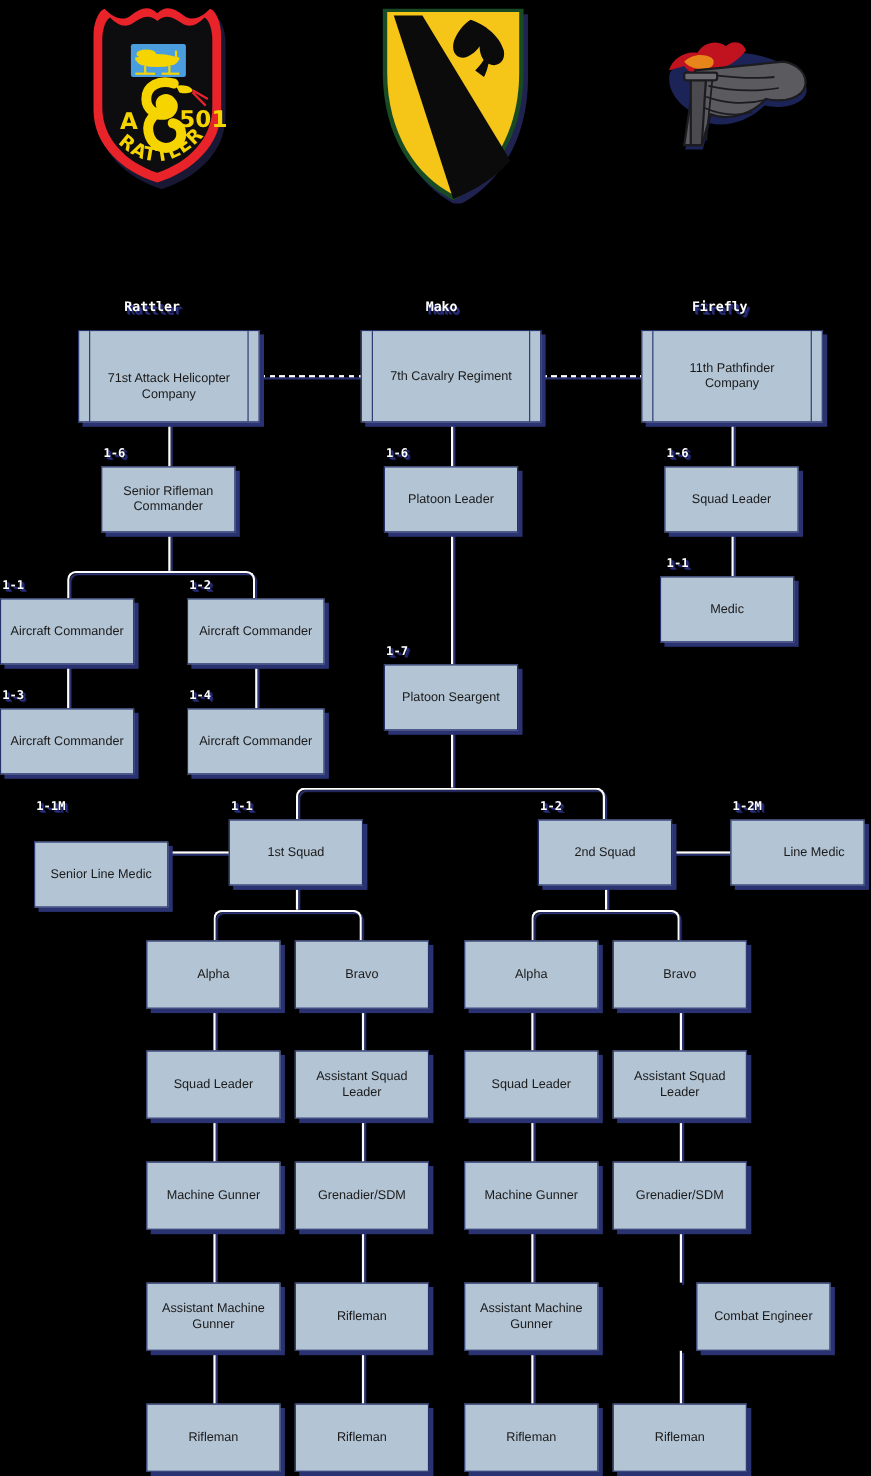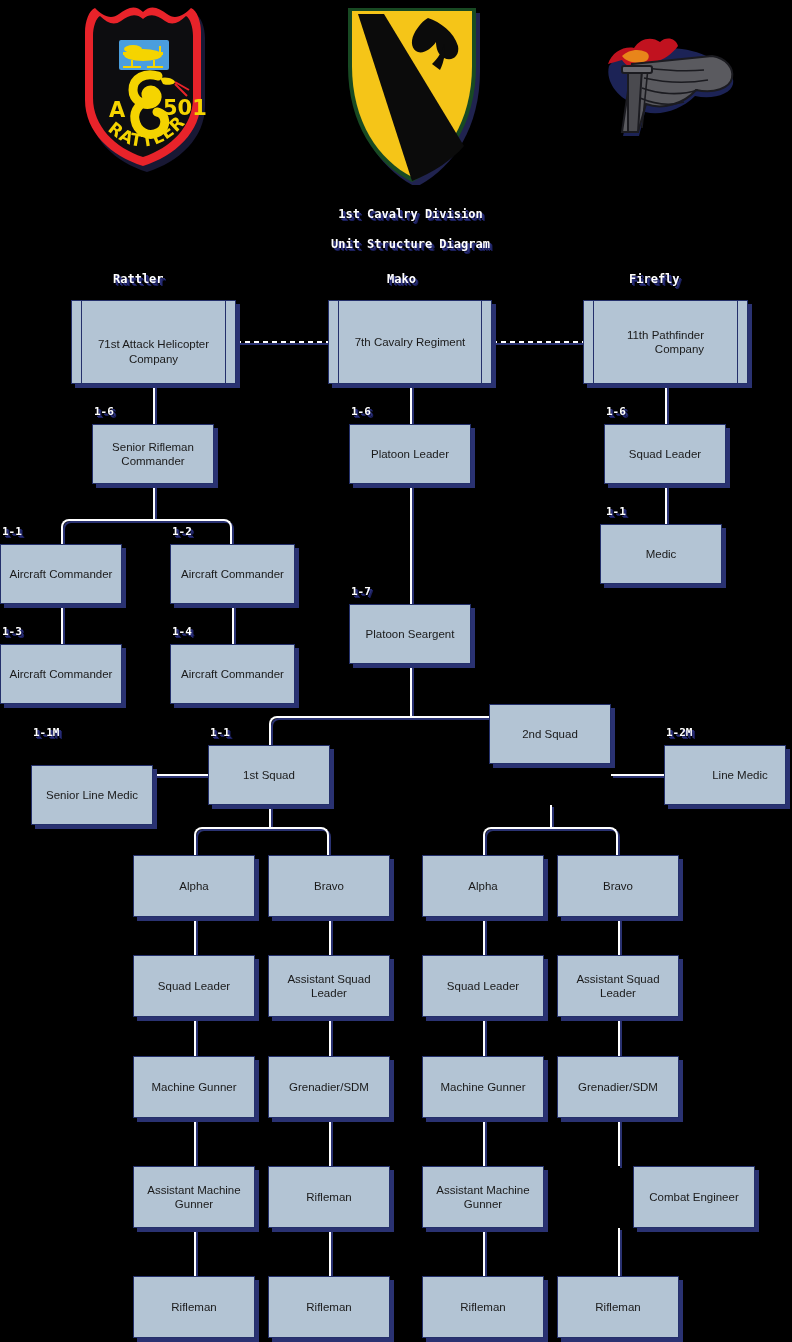--- a/index.html
+++ b/index.html
@@ -130,24 +130,20 @@
           <path d="M50 60 C66 66 88 68 106 62"></path>
           <path d="M48 70 C62 76 78 78 92 74"></path>
           <path d="M44 44 L38 104 M50 42 L44 104 M56 40 L50 100"></path>
         </g>
         <path d="M36 40 L36 104 L46 104 L50 40 Z" fill="#4a4a4f" stroke="#1b1b20" stroke-width="2"></path>
         <rect x="30" y="38" width="30" height="7" rx="2" fill="#6a6a70" stroke="#1b1b20" stroke-width="2"></rect>
       </g>
     </svg>
   </div>
 
-  <div class="pixlabel title" style="left:0px;top:192px;width:792px;">
-    <span>1st Cavalry Division</span><br>
-    <span>Unit Structure Diagram</span>
-  </div>
 
   <div id="callsign-layer">
       <div class="pixlabel callsign" style="left: 113px; top: 272px;">Rattler</div>
       <div class="pixlabel callsign" style="left: 387px; top: 272px;">Mako</div>
       <div class="pixlabel callsign" style="left: 629px; top: 272px;">Firefly</div>
     </div>
   <div id="conn-layer">
       <div class="dashed" style="left: 236px; top: 341px; width: 92px;"></div>
       <div class="dashed" style="left: 492px; top: 341px; width: 91px;"></div>
       <div class="conn v" style="left: 153px; top: 384px; height: 40px;"></div>
@@ -186,21 +182,21 @@
     </div>
   <div id="node-layer">
       <div class="node proc" style="left: 71px; top: 300px; width: 165px; height: 84px;">
         <span style="white-space: pre-line; margin-top: 19px;">71st Attack Helicopter
 Company</span>
       </div>
       <div class="node proc" style="left: 328px; top: 300px; width: 164px; height: 84px;">
         <span style="white-space: pre-line; text-align: right;">7th Cavalry Regiment</span>
       </div>
       <div class="node proc" style="left: 583px; top: 300px; width: 165px; height: 84px;">
-        <span style="white-space: pre-line; text-align: right;">11th Pathfinder
+        <span style="white-space: pre-line;">11th Pathfinder
 Company</span>
       </div>
       <div class="pixlabel tag" style="left: 94px; top: 405px;">1-6</div>
       <div class="node" style="left: 92px; top: 424px; width: 122px; height: 60px;">
         <span style="white-space: pre-line;">Senior Rifleman
 Commander</span>
       </div>
       <div class="pixlabel tag" style="left: 351px; top: 405px;">1-6</div>
       <div class="node" style="left: 349px; top: 424px; width: 122px; height: 60px;">
         <span style="white-space: pre-line;">Platoon Leader</span>
@@ -235,21 +231,21 @@
       </div>
       <div class="pixlabel tag" style="left: 33px; top: 726px;">1-1M</div>
       <div class="node" style="left: 31px; top: 765px; width: 122px; height: 60px;">
         <span style="white-space: pre-line;">Senior Line Medic</span>
       </div>
       <div class="pixlabel tag" style="left: 210px; top: 726px;">1-1</div>
       <div class="node" style="left: 208px; top: 745px; width: 122px; height: 60px; justify-content: center;">
         <span style="white-space: pre-line;">1st Squad</span>
       </div>
       <div class="pixlabel tag" style="left: 491px; top: 726px;">1-2</div>
-      <div class="node" style="left: 489px; top: 704px; width: 122px; height: 60px;">
+      <div class="node" style="left: 489px; top: 745px; width: 122px; height: 60px;">
         <span style="white-space: pre-line;">2nd Squad</span>
       </div>
       <div class="pixlabel tag" style="left: 666px; top: 726px;">1-2M</div>
       <div class="node" style="left: 664px; top: 745px; width: 122px; height: 60px; padding-left: 36px;">
         <span style="white-space: pre-line;">Line Medic</span>
       </div>
       <div class="node" style="left: 133px; top: 855px; width: 122px; height: 62px;">
         <span style="white-space: pre-line;">Alpha</span>
       </div>
       <div class="node" style="left: 268px; top: 855px; width: 122px; height: 62px;">

